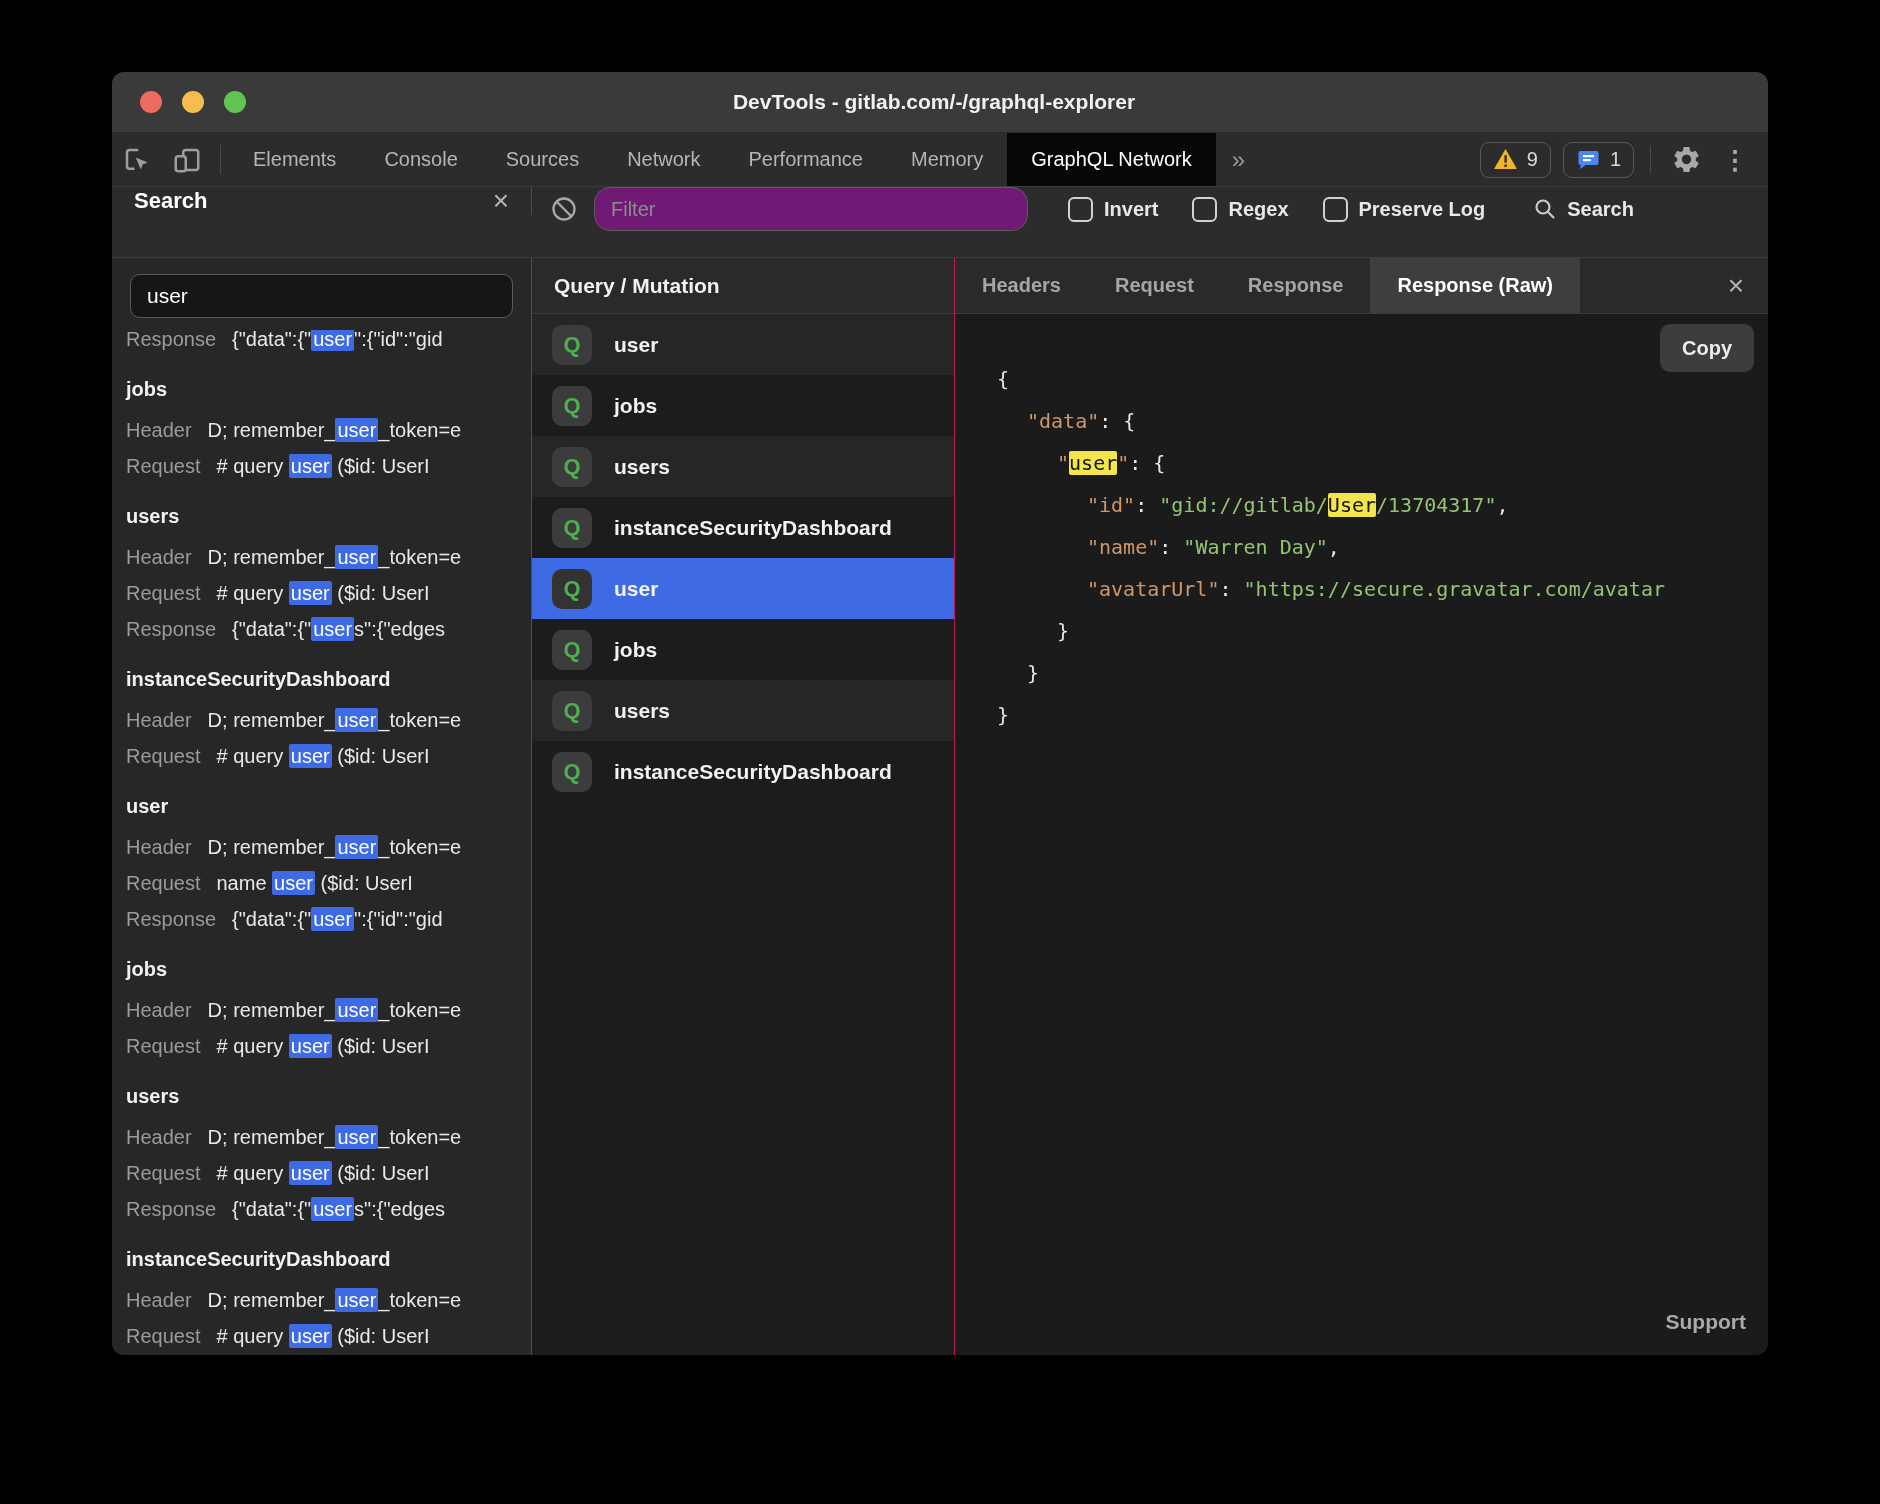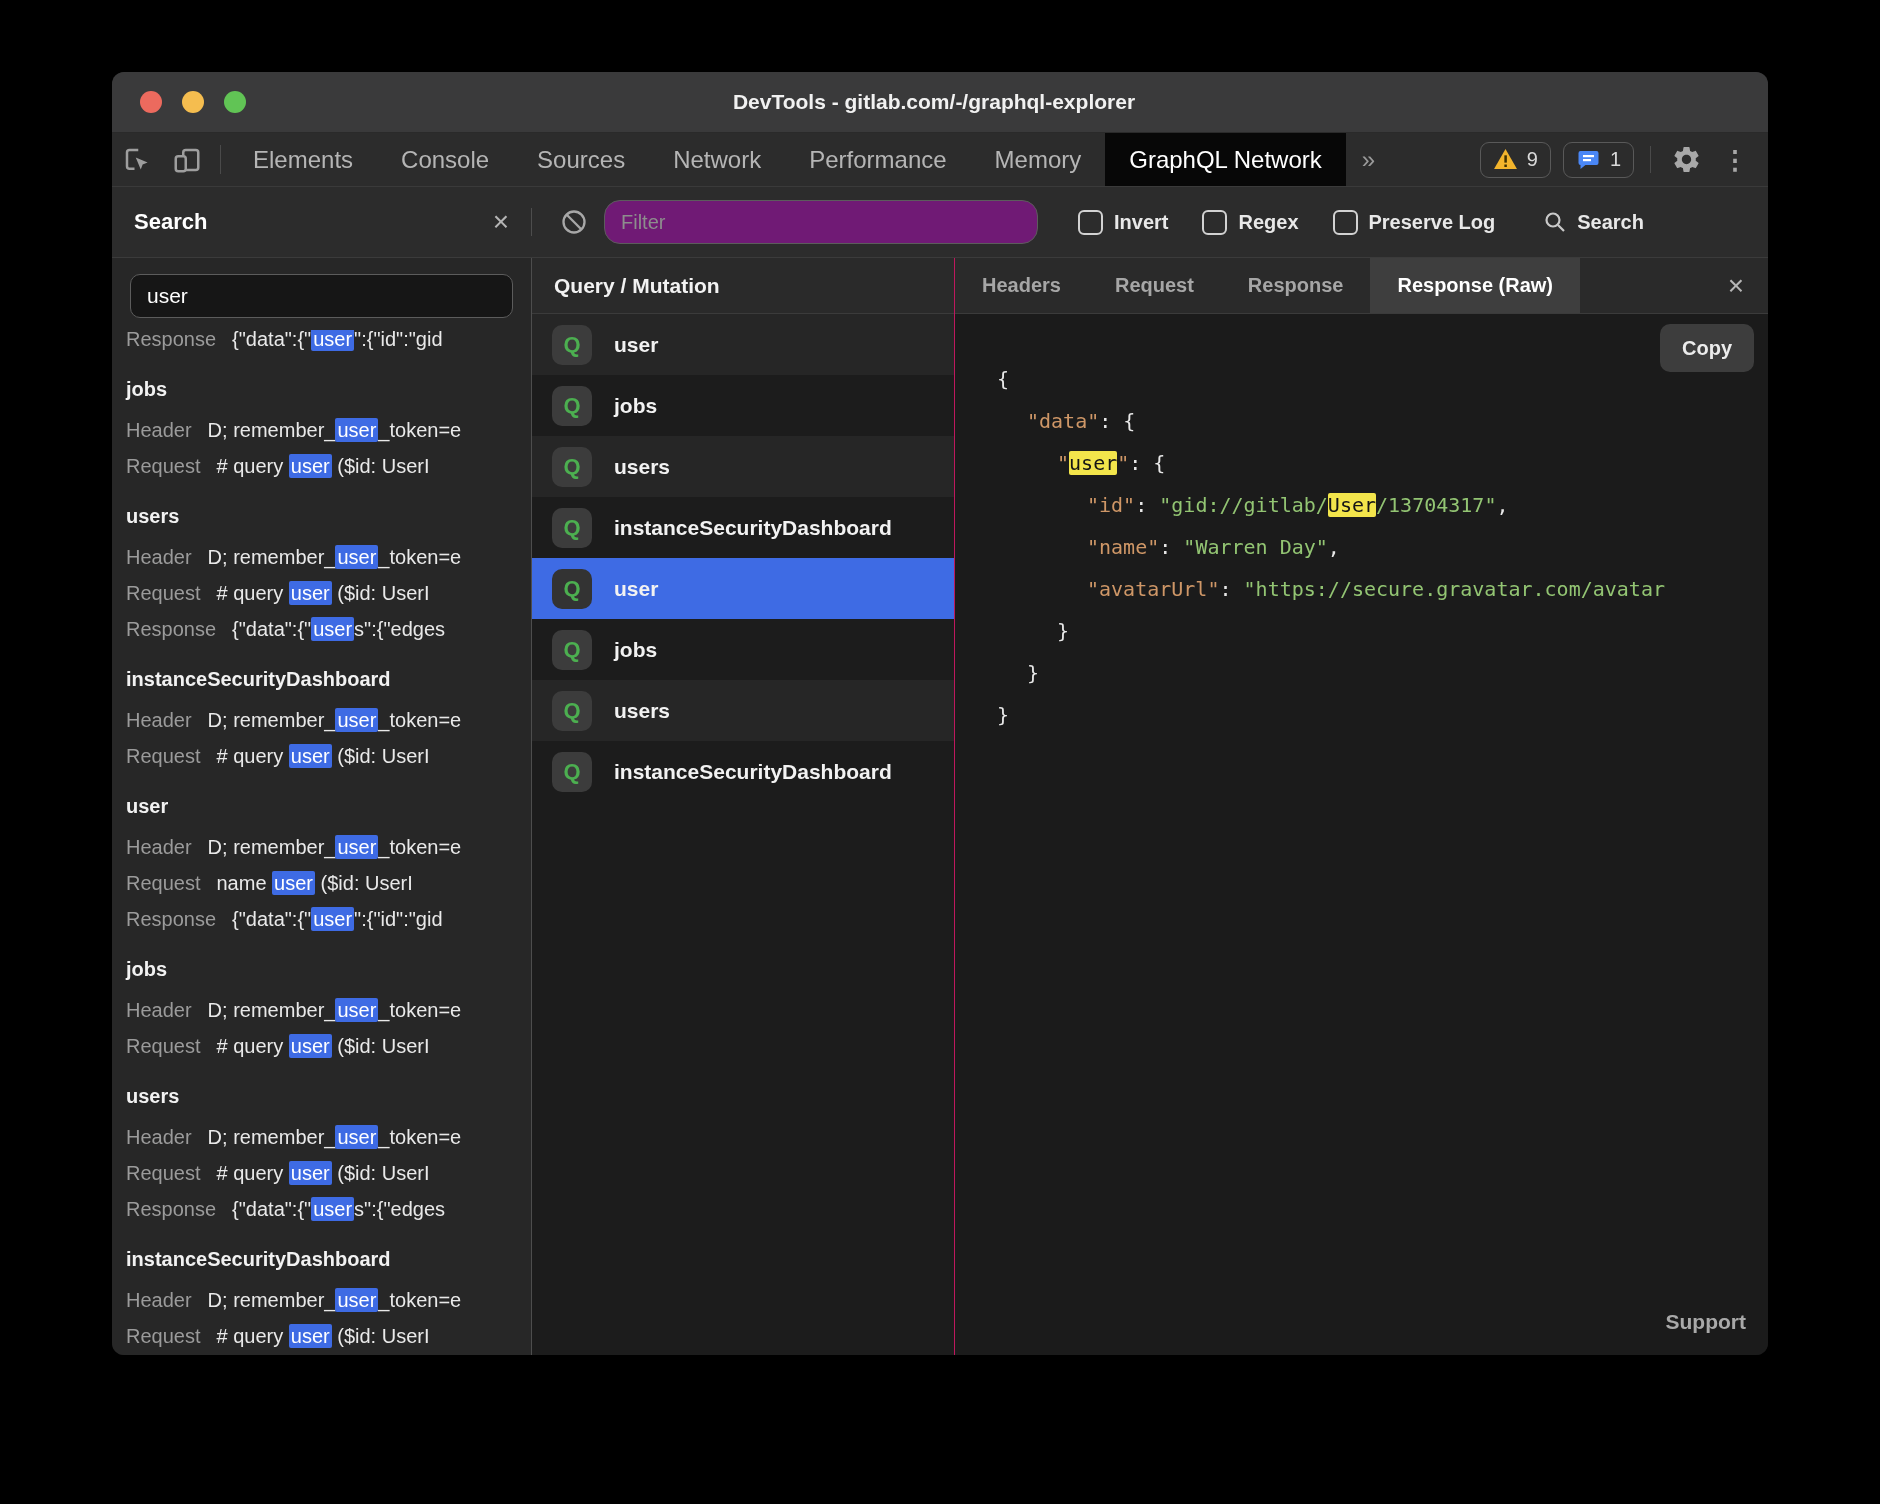--- a/index.html
+++ b/index.html
@@ -11,30 +11,30 @@
   .titlebar{height:60px;flex:0 0 auto;background:#3a3a3b;position:relative;display:flex;align-items:center;border-bottom:1px solid #2a2a2a;}
   .traffic{display:flex;gap:20px;margin-left:28px;}
   .tl{width:22px;height:22px;border-radius:50%;display:inline-block;}
   .tl-red{background:#ec6a5e;}.tl-yellow{background:#f5bd4f;}.tl-green{background:#61c455;}
   .wtitle{position:absolute;left:0;right:12px;text-align:center;color:#f1f1f1;font-size:21px;font-weight:700;}
   
   .tabbar{height:53px;flex:0 0 auto;background:#2c2c2c;display:flex;align-items:stretch;border-bottom:1px solid #3a3a3a;}
   .iconbtn{background:none;border:none;padding:0 10px;display:flex;align-items:center;cursor:default;}
   .vsep{width:1px;background:#4a4a4a;margin:12px 8px;}
   .tabs{display:flex;align-items:stretch;}
-  .tab{padding:0 24px;display:flex;align-items:center;font-size:24px;color:#b5b5b5;white-space:nowrap;}
+  .tab{padding:0 24px;display:flex;align-items:center;font-size:20px;color:#b5b5b5;white-space:nowrap;}
   .tab.active{background:#070707;color:#ffffff;}
   .chev{padding:0 16px;display:flex;align-items:center;font-size:24px;color:#9a9a9a;background:none;border:none;}
   .tb-spacer{flex:1;}
   .badge{height:36px;align-self:center;display:flex;align-items:center;gap:9px;border:1px solid #595959;border-radius:9px;
          background:transparent;padding:0 12px;margin-right:12px;font-size:20px;color:#d9d9d9;font-family:inherit;}
   .vsep2{width:1px;background:#4a4a4a;margin:13px 10px 13px 4px;}
   .dots{font-size:26px;color:#a8a8a8;font-weight:700;line-height:1;}
   
-  .filterband{height:70px;flex:0 0 auto;background:#2c2c2c;display:flex;align-items:center;border-bottom:1px solid #3b3b3b;gap:10px;}
+  .filterband{height:70px;flex:0 0 auto;background:#2c2c2c;display:flex;align-items:flex-start;border-bottom:1px solid #3b3b3b;}
   .searchhead{width:420px;flex:0 0 auto;border-right:1px solid #4d4d4d;display:flex;align-items:center;justify-content:space-between;padding:0 22px;box-sizing:border-box;}
   .searchhead .shtitle{font-size:22px;font-weight:700;color:#ffffff;}
   .xbtn{background:none;border:none;color:#b5b5b5;font-size:28px;line-height:1;padding:0;cursor:default;}
   .filterctl{flex:1;display:flex;align-items:center;padding:0 18px;}
   .blockbtn{background:none;border:none;padding:0;margin-right:16px;display:flex;align-items:center;}
   .filterinput{width:400px;height:42px;border-radius:16px;background:#701a75;border:1px solid #5c5c5c;color:#e8e8e8;
                padding:0 16px;font-size:20px;font-family:inherit;outline:none;margin-right:40px;box-sizing:content-box;}
   .filterinput::placeholder{color:#8d8d8d;}
   .cb{display:flex;align-items:center;gap:11px;margin-right:34px;}
   .cbbox{width:21px;height:21px;border:2px solid #d2d2d2;border-radius:6px;background:transparent;display:inline-block;}

